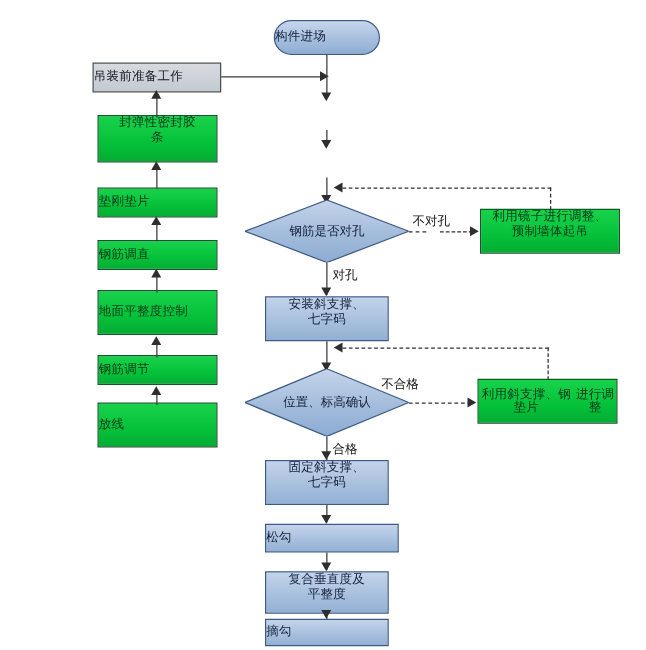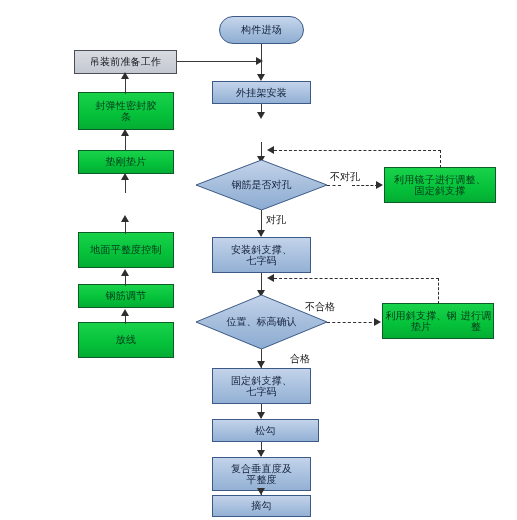--- a/index.html
+++ b/index.html
@@ -15,21 +15,20 @@
     width: 517px;
     height: 520px;
     background: #ffffff;
     overflow: hidden;
   }
   .node {
     position: absolute;
     box-sizing: border-box;
     display: flex;
     align-items: center;
-    justify-content: center;
     text-align: center;
     line-height: 1.15;
     font-size: 10px;
     color: #1a1a2e;
     letter-spacing: 0.2px;
   }
   
   .blue {
     background: linear-gradient(180deg, #c3d3ea 0%, #a8c0de 55%, #93b0d4 100%);
     border: 1px solid #3c5a87;
@@ -133,20 +132,23 @@
 
   <div class="node green" style="left:78px; top:150px; width:96px; height:24px;">
     <span>垫刚垫片</span>
   </div>
 
   <div class="node green" style="left:78px; top:92px; width:96px; height:38px; flex-direction:column;">
     <span>封弹性密封胶</span>
     <span>条</span>
   </div>
 
+  <div class="node green" style="left:78px; top:192px; width:96px; height:24px;">
+    <span>钢筋调直</span>
+  </div>
 
   <div class="node green" style="left:78px; top:232px; width:96px; height:36px; ">
     <span>地面平整度控</span>
     <span>制</span>
   </div>
 
   <div class="node green" style="left:78px; top:284px; width:96px; height:24px;">
     <span>钢筋调节</span>
   </div>
 
@@ -175,23 +177,20 @@
   <div class="line hline" style="left:177px; top:61px; width:82px;"></div>
   <div class="arrow arrow-right" style="left:256px; top:57px;"></div>
 
   <div class="node terminator" style="left:219px; top:16px; width:85px; height:28px;">
     <span>构件进场</span>
   </div>
 
   <div class="line vline" style="left:261px; top:44px; height:33px;"></div>
   <div class="arrow arrow-down" style="left:257px; top:74px;"></div>
 
-  <div class="node blue" style="left:212px; top:81px; width:99px; height:23px;">
-    <span>外挂架安装</span>
-  </div>
 
   <div class="line vline" style="left:261px; top:104px; height:13px;"></div>
   <div class="arrow arrow-down" style="left:257px; top:112px;"></div>
 
 
   <div class="line vline" style="left:261px; top:142px; height:20px;"></div>
   <div class="arrow arrow-down" style="left:257px; top:156px;"></div>
 
   <div class="diamond-wrap" style="left:196px; top:160px; width:131px; height:50px;">
     <svg class="diamond-shape" viewBox="0 0 131 50" preserveAspectRatio="none">
@@ -208,21 +207,21 @@
   </div>
 
   <div class="edge-label" style="left:330px; top:170px;">不对孔</div>
 
   <div class="dash-h" style="left:327px; top:185px; width:14px;"></div>
   <div class="dash-h" style="left:352px; top:185px; width:26px;"></div>
   <div class="arrow arrow-right" style="left:376px; top:181px;"></div>
 
   <div class="node green" style="left:384px; top:167px; width:112px; height:36px; flex-direction:column;">
     <span>利用镜子进行调整、</span>
-    <span>固定斜支撑</span>
+    <span>预制墙体起吊</span>
   </div>
 
   <div class="dash-v" style="left:440px; top:150px; height:18px;"></div>
   <div class="dash-h" style="left:274px; top:150px; width:167px;"></div>
   <div class="arrow arrow-left" style="left:267px; top:146px;"></div>
 
   <div class="edge-label" style="left:266px; top:213px;">对孔</div>
 
   <div class="line vline" style="left:261px; top:210px; height:26px;"></div>
   <div class="arrow arrow-down" style="left:257px; top:230px;"></div>
@@ -256,21 +255,21 @@
 
   <div class="node green" style="left:382px; top:303px; width:112px; height:36px; flex-direction:row;">
     <span>利用斜支撑、钢垫片</span>
     <span>进行调整</span>
   </div>
 
   <div class="dash-v" style="left:438px; top:278px; height:26px;"></div>
   <div class="dash-h" style="left:274px; top:278px; width:165px;"></div>
   <div class="arrow arrow-left" style="left:267px; top:274px;"></div>
 
-  <div class="edge-label" style="left:266px; top:352px;margin-left:24px;">合格</div>
+  <div class="edge-label" style="left:266px; top:352px;">合格</div>
 
   <div class="line vline" style="left:261px; top:349px; height:19px;"></div>
   <div class="arrow arrow-down" style="left:257px; top:361px;"></div>
 
   <div class="node blue" style="left:212px; top:368px; width:99px; height:36px; flex-direction:column;">
     <span>固定斜支撑、</span>
     <span>七字码</span>
   </div>
 
   <div class="line vline" style="left:261px; top:404px; height:14px;"></div>

